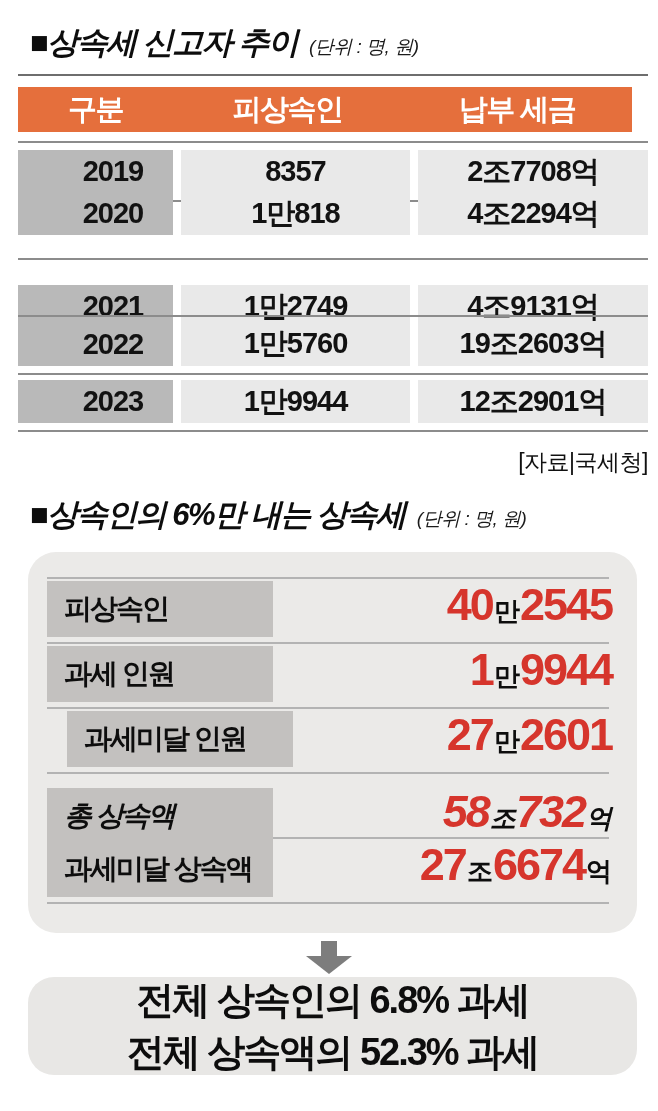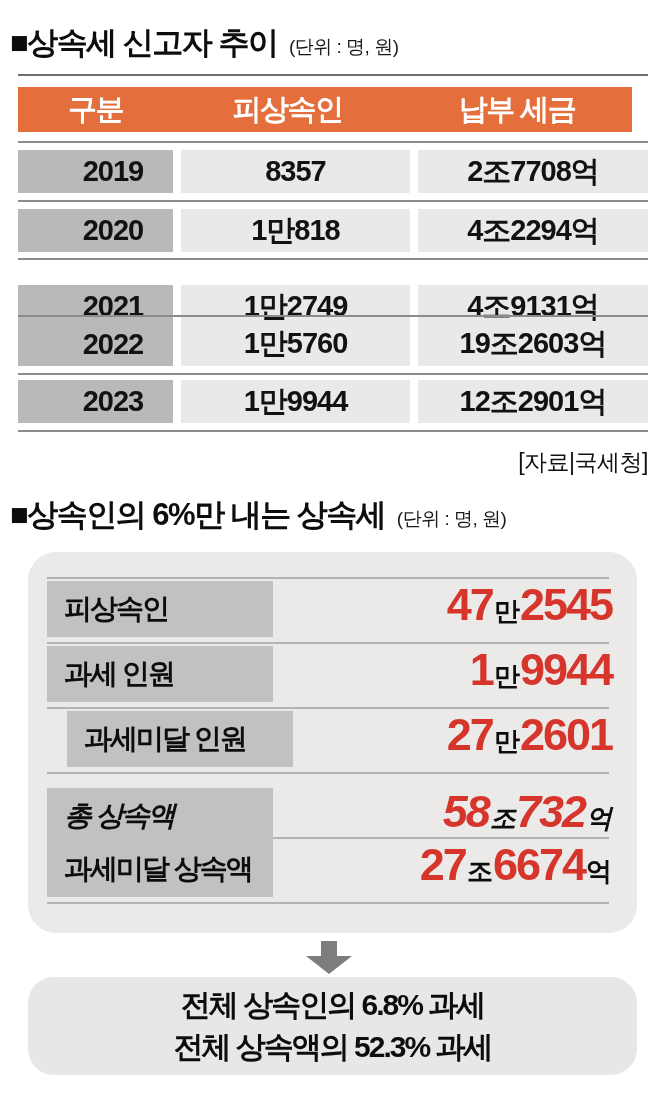--- a/index.html
+++ b/index.html
@@ -1,21 +1,21 @@
 <!DOCTYPE html>
 <html style="--orange: #e56f3c; --red: #d6352c; --arrow: #7d7d7d; --year-cell-bg: #b9b9b9; --value-cell-bg: #e9e9e9; --panel-bg: #ebeae8; --label-box-bg: #c3c1bf; --summary-box-bg: #e8e7e5;"><head>
 <meta charset="utf-8">
 <style>
   html,body { margin:0; padding:0; background:#ffffff; }
   .page {
     position:relative; width:658px; height:1111px; background:#ffffff;
     font-family:"Liberation Sans","DejaVu Sans",sans-serif; overflow:hidden;
   }
   
-  .sec-title { position:absolute; left:10px; white-space:nowrap; }
+  .sec-title { position:absolute; left:30px; white-space:nowrap;font-style:italic; }
   .sec-title.s1 { top:22px; }
   .sec-title.s2 { top:494px; }
   .t-main { font-size:31px; font-weight:700; color:#0d0d0d; letter-spacing:-1.5px; }
   .t-unit { font-size:19px; font-weight:400; color:#1a1a1a; margin-left:7px; letter-spacing:-0.5px; }
 
   
   .hr { position:absolute; left:18px; width:630px; background:#8c8c8c; }
   .hr.a { top:74px; height:2px; background:#6e6e6e; }
   .hr.b { top:141px; height:2px; }
   .thead {
@@ -69,21 +69,21 @@
     border-left:23px solid transparent; border-right:23px solid transparent;
     border-top:18px solid var(--arrow,#7d7d7d);
   }
 
   
   .bottombox {
     position:absolute; left:28px; top:977px; width:609px; height:98px;
     background:#e8e7e5; border-radius:26px;
     display:flex; flex-direction:column; align-items:center; justify-content:center; gap:1px;
   }
-  .sumline { font-size:30px; font-weight:700; letter-spacing:-2px; color:#0d0d0d; white-space:nowrap; }
+  .sumline { font-size:38px; font-weight:700; letter-spacing:-2px; color:#0d0d0d; white-space:nowrap; }
 </style>
 </head>
 <body>
 
 <div class="page">
 
   <div class="sec-title s1">
     <span class="t-main">■상속세 신고자 추이</span>
     <span class="t-unit">(단위 : 명, 원)</span>
   </div>
@@ -95,21 +95,21 @@
       <div class="th">납부 세금</div>
     </div>
   <div class="hr b"></div>
   <div id="trows">
       <div class="trow" style="top: 150px;">
         <div class="td year">2019</div>
         <div class="td val">8357</div>
         <div class="td val">2조7708억</div>
       </div>
       <div class="tsep" style="top: 200px;"></div>
-      <div class="trow" style="top: 209px;">
+      <div class="trow" style="top: 192px;">
         <div class="td year">2020</div>
         <div class="td val">1만818</div>
         <div class="td val">4조2294억</div>
       </div>
       <div class="tsep" style="top: 257.5px;"></div>
       <div class="trow" style="top: 265px; margin-top: 20px;">
         <div class="td year">2021</div>
         <div class="td val">1만2749</div>
         <div class="td val">4조9131억</div>
       </div>
@@ -137,21 +137,21 @@
   <div class="bigbox" id="bigbox">
       <div class="sline" style="top: 25px;"></div>
       <div class="sline" style="top: 90px;"></div>
       <div class="sline" style="top: 155px;"></div>
       <div class="sline" style="top: 220px;"></div>
       <div class="sline" style="top: 285px;"></div>
       <div class="sline" style="top: 350px;"></div>
       <div class="statrow" style="top: 29px;">
         <div class="statlabel">피상속인</div>
         <div class="statval">
-          <span class="num">47</span>
+          <span class="num">40</span>
           <span class="unit">만</span>
           <span class="num">2545</span>
         </div>
       </div>
       <div class="statrow" style="top: 94px; padding-left: 10px;">
         <div class="statlabel">과세 인원</div>
         <div class="statval">
           <span class="num">1</span>
           <span class="unit">만</span>
           <span class="num">9944</span>

